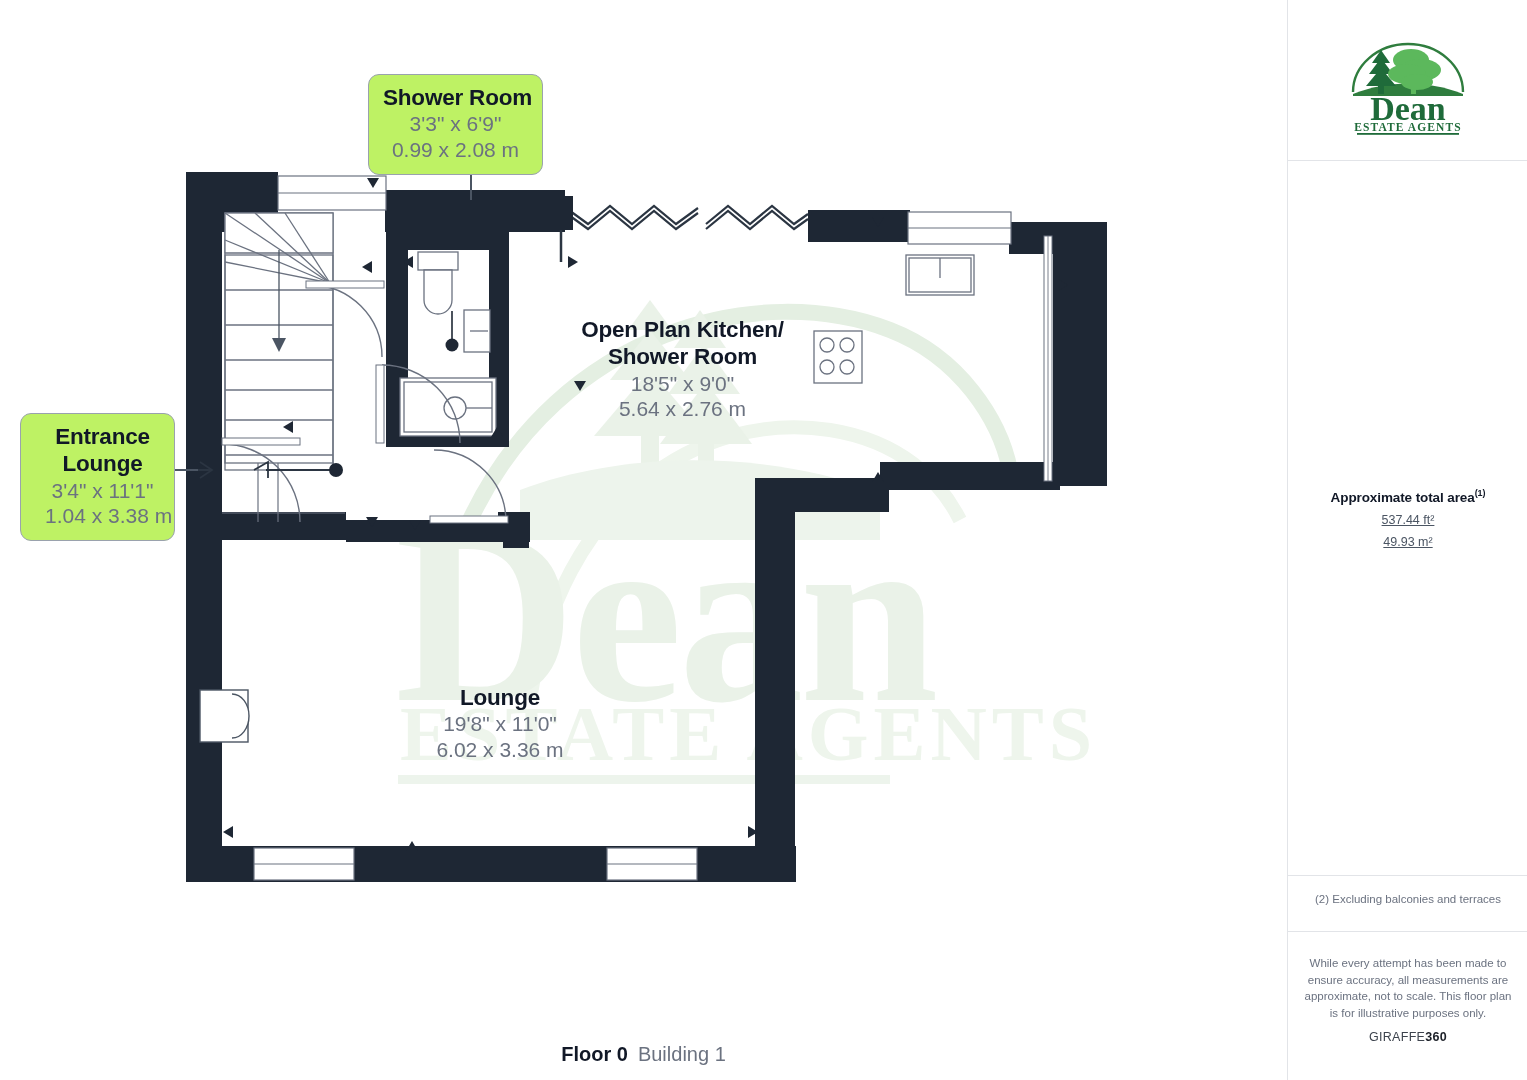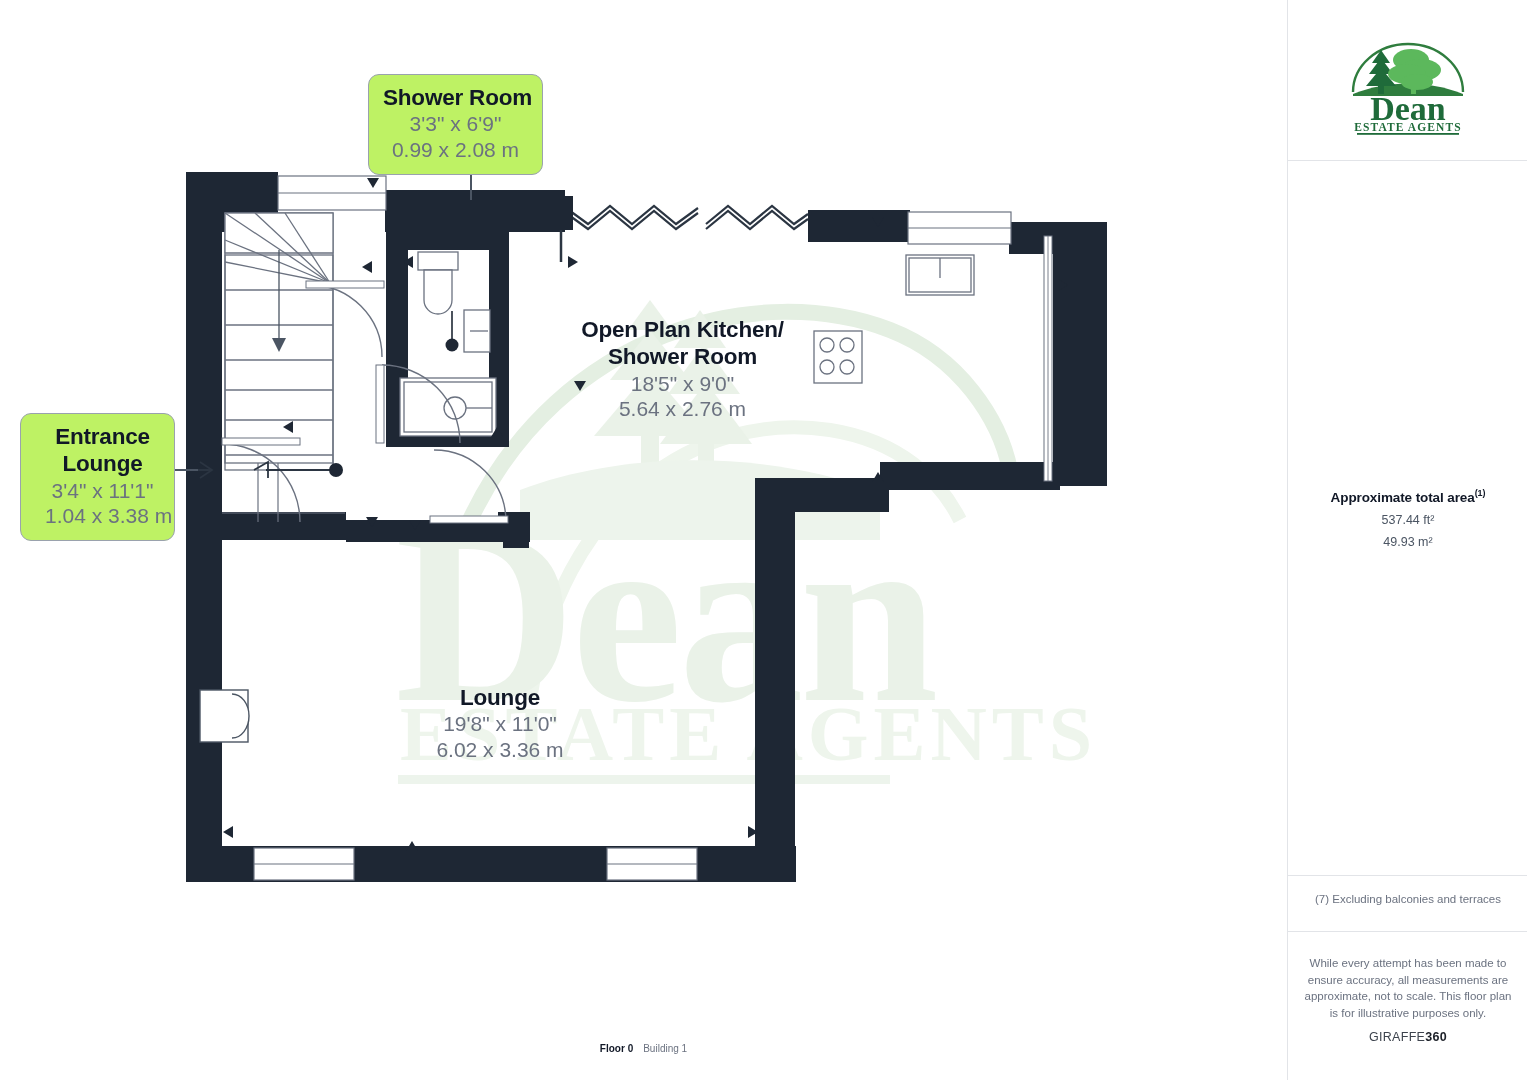--- a/index.html
+++ b/index.html
@@ -80,21 +80,21 @@
     left: 0; top: 468px; width: 240px;
     text-align: center;
   }
   #area-title {
     font-size: 13.5px; font-weight: 700; color: #111827;
     letter-spacing: -0.1px;
     margin-top: 20px;
   }
   #area-title sup { font-size: 9px; font-weight:700; }
   .area-val {
-    font-size: 12.5px; color: #4b5563; margin-top: 8px;
+    font-size: 12.5px; color: #4b5563; margin-top: 8px; text-decoration: underline;
   }
   #footnote-block {
     position: absolute; left: 0; top: 893px; width: 240px;
     text-align: center;
     font-size: 11.5px; color: #6b7280;
   }
   #disclaimer-block {
     position: absolute; left: 0; top: 955px; width: 240px;
     text-align: center; padding: 0 16px;
     font-size: 11.5px; color: #6b7280; line-height: 1.45;
@@ -103,21 +103,21 @@
     position: absolute; left: 0; top: 1030px; width: 240px;
     text-align: center; font-size: 12.5px; color: #3d434d;
     letter-spacing: 0.3px;
   }
   #giraffe .g-bold { font-weight: 700; color: #1b1f27; }
 
   
   #floor-caption {
     position: absolute;
     left: 0; top: 1043px; width: 1287px;
-    text-align: center; font-size: 10px; color: #6b7280;
+    text-align: center; font-size: 20px; color: #6b7280;
   }
   #floor-caption .fc-bold { color: #111827; font-weight: 700; }
   #floor-caption .fc-b { margin-left: 10px; }
 </style>
 </head>
 <body>
 
 <div id="page">
 
   <div id="plan-area">
@@ -405,21 +405,21 @@
         <rect x="24" y="103" width="102" height="1.8" fill="#1f6b3a"></rect>
       </svg>
     </div>
 
     <div id="area-block">
       <div id="area-title"><span>Approximate total area</span><sup>(1)</sup></div>
       <div class="area-val">537.44 ft²</div>
       <div class="area-val">49.93 m²</div>
     </div>
 
-    <div id="footnote-block">(7) Excluding balconies and terraces</div>
+    <div id="footnote-block">(2) Excluding balconies and terraces</div>
 
     <div id="disclaimer-block">While every attempt has been made to ensure accuracy, all measurements are approximate, not to scale. This floor plan is for illustrative purposes only.</div>
 
     <div id="giraffe"><span>GIRAFFE</span><span class="g-bold">360</span></div>
 
   </div>
 
 </div>
 
 </body></html>

